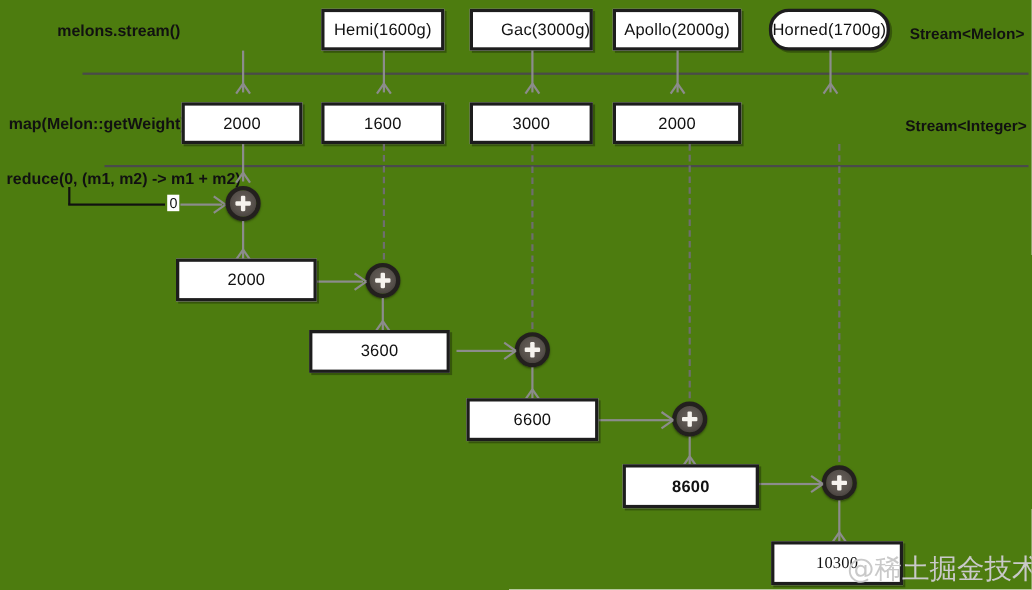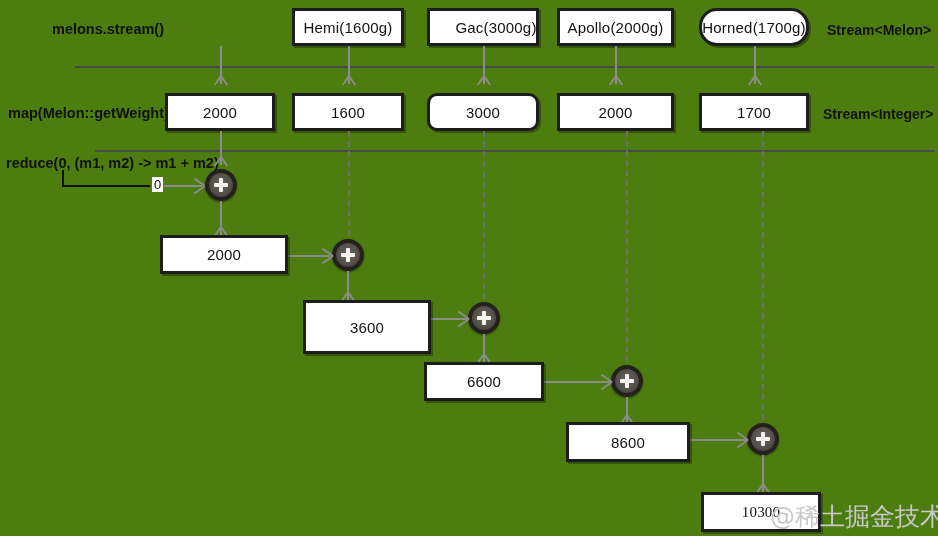--- a/index.html
+++ b/index.html
@@ -147,23 +147,22 @@
   <div class="hrule" style="left:75px;top:66px;width:860px;"></div>
   <div class="hrule" style="left:95px;top:150px;width:840px;"></div>
 
   <div class="nodebox" style="left:292px;top:8px;width:112px;height:38px;">Hemi(1600g)</div>
   <div class="nodebox" style="left:427px;top:8px;width:112px;height:38px;padding-left:26px;">Gac(3000g)</div>
   <div class="nodebox" style="left:557px;top:8px;width:117px;height:38px;">Apollo(2000g)</div>
   <div class="nodebox" style="left:699px;top:8px;width:110px;height:38px;border-radius:18px;">Horned(1700g)</div>
 
   <div class="nodebox num" style="left:165px;top:93px;width:110px;height:38px;">2000</div>
   <div class="nodebox num" style="left:292px;top:93px;width:112px;height:38px;">1600</div>
-  <div class="nodebox num" style="left:427px;top:93px;width:112px;height:38px;border-radius:10px;">3000</div>
+  <div class="nodebox num" style="left:427px;top:93px;width:112px;height:38px;">3000</div>
   <div class="nodebox num" style="left:557px;top:93px;width:117px;height:38px;">2000</div>
-  <div class="nodebox num" style="left:699px;top:93px;width:110px;height:38px;">1700</div>
 
   <div class="vline" style="left:220px;top:46px;height:38px;"></div>
   <div class="arrow-down" style="left:213px;top:76px;"></div>
 
   <div class="vline" style="left:348px;top:46px;height:38px;"></div>
   <div class="arrow-down" style="left:341px;top:76px;"></div>
 
   <div class="vline" style="left:483px;top:46px;height:38px;"></div>
   <div class="arrow-down" style="left:476px;top:76px;"></div>
 
@@ -224,20 +223,20 @@
   <div class="hline" style="left:415px;top:318px;width:52px;"></div>
   <div class="arrow-right" style="left:456px;top:311px;"></div>
 
   <div class="hline" style="left:544px;top:381px;width:66px;"></div>
   <div class="arrow-right" style="left:599px;top:374px;"></div>
 
   <div class="hline" style="left:690px;top:439px;width:58px;"></div>
   <div class="arrow-right" style="left:735px;top:432px;"></div>
 
   <div class="nodebox num" style="left:160px;top:235px;width:128px;height:39px;">2000</div>
-  <div class="nodebox num" style="left:303px;top:300px;width:128px;height:54px;">3600</div>
+  <div class="nodebox num" style="left:281px;top:300px;width:128px;height:39px;">3600</div>
   <div class="nodebox num" style="left:424px;top:362px;width:120px;height:39px;">6600</div>
-  <div class="nodebox num" style="left:566px;top:422px;width:124px;height:40px;">8600</div>
+  <div class="nodebox num" style="left:566px;top:422px;width:124px;height:40px;font-weight:bold;">8600</div>
   <div class="nodebox num" style="left:701px;top:492px;width:120px;height:40px;font-family:Liberation Serif, serif;">10300</div>
 
   <div class="watermark" style="left:770px;top:500px;">@稀土掘金技术社区</div>
 
 </div>
 
 </body></html>

